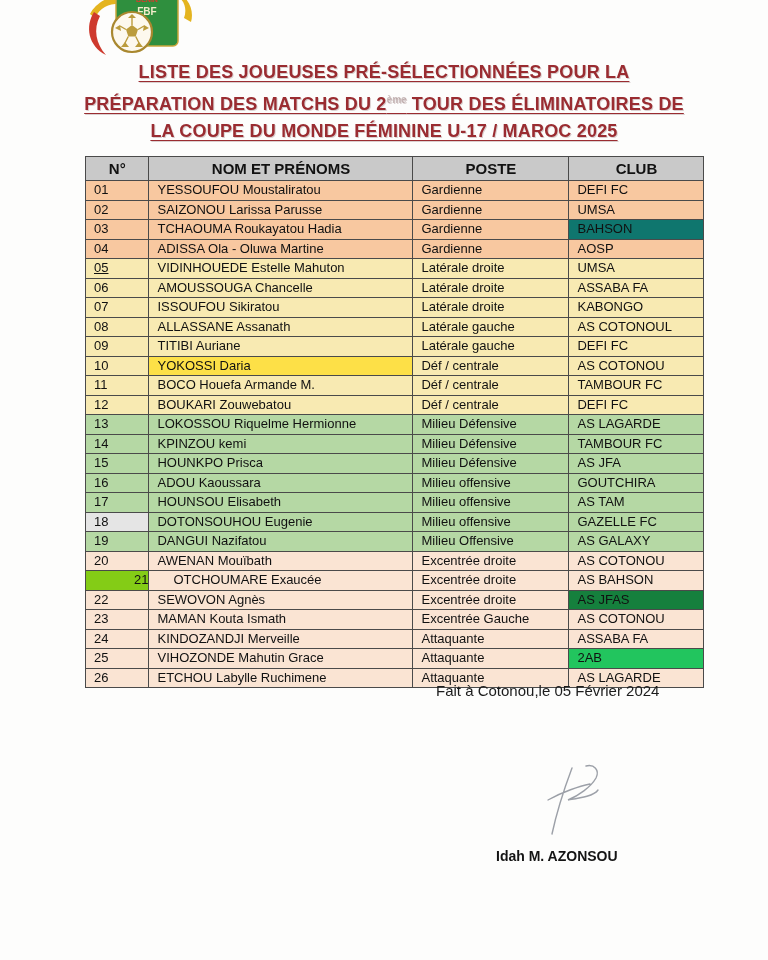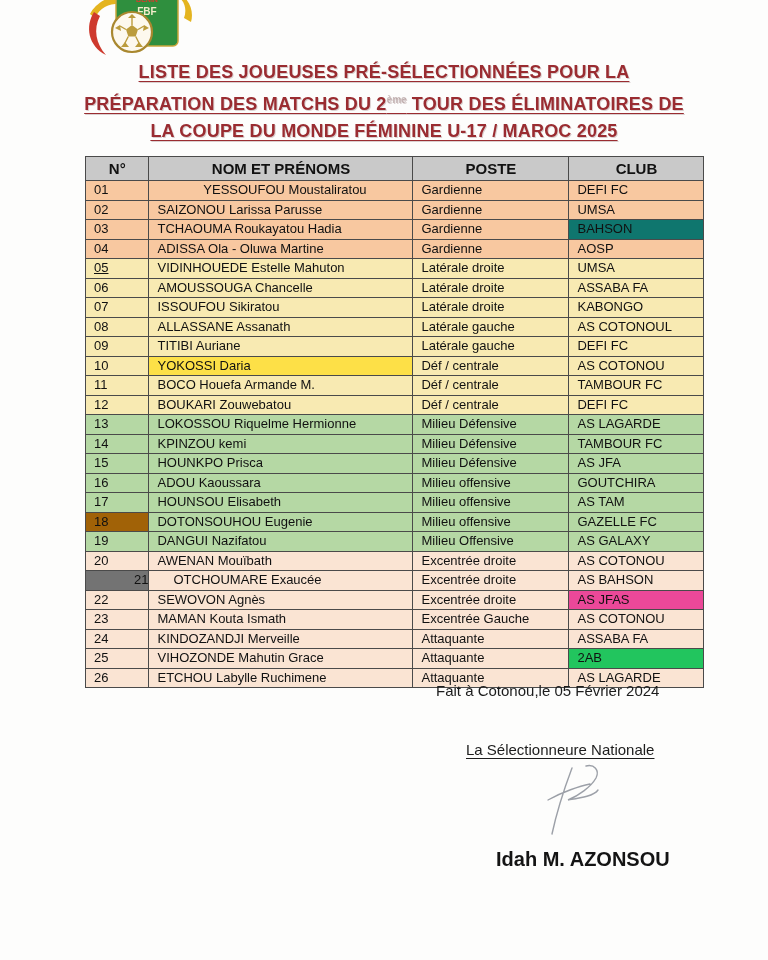--- a/index.html
+++ b/index.html
@@ -51,21 +51,21 @@
     text-align:center;padding:0;
   }
   td.c-num{text-align:center;padding:0;}
   col.w-num{width:33px;} col.w-name{width:264px;} col.w-poste{width:156px;} col.w-club{width:135px;}
 
   
   .date-line{position:absolute;top:682px;left:436px;font-size:15px;color:#1c1c1c;}
   .selector-line{position:absolute;top:741px;left:466px;font-size:15px;color:#1c1c1c;
     text-decoration:underline;text-underline-offset:3px;}
   .signature{position:absolute;top:762px;left:528px;width:90px;height:85px;}
-  .signatory{position:absolute;top:848px;left:496px;font-size:20px;font-weight:bold;color:#141414;}
+  .signatory{position:absolute;top:848px;left:496px;font-size:14px;font-weight:bold;color:#141414;}
 </style>
 </head>
 <body style="--c-title: #9a2c31; --c-header: #c9c9c9;">
 
 <div class="page">
 
   <svg class="logo" viewBox="0 0 118 70" aria-hidden="true">
 
     <path d="M6,22 C12,10 28,2 42,3 L38,12 C27,11 16,15 11,26 Z" fill="#e4b41f"></path>
 
@@ -109,21 +109,21 @@
         <tr>
           <th>N°</th>
           <th>NOM ET PRÉNOMS</th>
           <th>POSTE</th>
           <th>CLUB</th>
         </tr>
       </thead>
       <tbody>
           <tr>
             <td class="c-num" style="background: rgb(248, 200, 160);">01</td>
-            <td style="background: rgb(248, 200, 160); text-align: center;">YESSOUFOU Moustaliratou</td>
+            <td style="background: rgb(248, 200, 160);">YESSOUFOU Moustaliratou</td>
             <td style="background: rgb(248, 200, 160);">Gardienne</td>
             <td style="background: rgb(248, 200, 160);">DEFI FC</td>
           </tr>
           <tr>
             <td class="c-num" style="background: rgb(248, 200, 160);">02</td>
             <td style="background: rgb(248, 200, 160);">SAIZONOU Larissa Parusse</td>
             <td style="background: rgb(248, 200, 160);">Gardienne</td>
             <td style="background: rgb(248, 200, 160);">UMSA</td>
           </tr>
           <tr>
@@ -210,48 +210,48 @@
             <td style="background: rgb(181, 216, 164);">Milieu offensive</td>
             <td style="background: rgb(181, 216, 164);">GOUTCHIRA</td>
           </tr>
           <tr>
             <td class="c-num" style="background: rgb(181, 216, 164);">17</td>
             <td style="background: rgb(181, 216, 164);">HOUNSOU Elisabeth</td>
             <td style="background: rgb(181, 216, 164);">Milieu offensive</td>
             <td style="background: rgb(181, 216, 164);">AS TAM</td>
           </tr>
           <tr>
-            <td class="c-num" style="background: #a16207;">18</td>
+            <td class="c-num" style="background: #e5e5e5;">18</td>
             <td style="background: rgb(181, 216, 164);">DOTONSOUHOU Eugenie</td>
             <td style="background: rgb(181, 216, 164);">Milieu offensive</td>
             <td style="background: rgb(181, 216, 164);">GAZELLE FC</td>
           </tr>
           <tr>
             <td class="c-num" style="background: rgb(181, 216, 164);">19</td>
             <td style="background: rgb(181, 216, 164);">DANGUI Nazifatou</td>
             <td style="background: rgb(181, 216, 164);">Milieu Offensive</td>
             <td style="background: rgb(181, 216, 164);">AS GALAXY</td>
           </tr>
           <tr>
             <td class="c-num" style="background: rgb(250, 228, 211);">20</td>
             <td style="background: rgb(250, 228, 211);">AWENAN Mouïbath</td>
             <td style="background: rgb(250, 228, 211);">Excentrée droite</td>
             <td style="background: rgb(250, 228, 211);">AS COTONOU</td>
           </tr>
           <tr>
-            <td class="c-num" style="background: #737373; padding-left: 48px;">21</td>
+            <td class="c-num" style="background: #84cc16; padding-left: 48px;">21</td>
             <td style="background: rgb(250, 228, 211); padding-left: 24px;">OTCHOUMARE Exaucée</td>
             <td style="background: rgb(250, 228, 211);">Excentrée droite</td>
             <td style="background: rgb(250, 228, 211);">AS BAHSON</td>
           </tr>
           <tr>
             <td class="c-num" style="background: rgb(250, 228, 211);">22</td>
             <td style="background: rgb(250, 228, 211);">SEWOVON Agnès</td>
             <td style="background: rgb(250, 228, 211);">Excentrée droite</td>
-            <td style="background: #ec4899; margin-left: 28px;">AS JFAS</td>
+            <td style="background: #15803d; margin-left: 28px;">AS JFAS</td>
           </tr>
           <tr>
             <td class="c-num" style="background: rgb(250, 228, 211);">23</td>
             <td style="background: rgb(250, 228, 211);">MAMAN Kouta Ismath</td>
             <td style="background: rgb(250, 228, 211);">Excentrée Gauche</td>
             <td style="background: rgb(250, 228, 211);">AS COTONOU</td>
           </tr>
           <tr>
             <td class="c-num" style="background: rgb(250, 228, 211);">24</td>
             <td style="background: rgb(250, 228, 211);">KINDOZANDJI Merveille</td>
@@ -268,21 +268,20 @@
             <td class="c-num" style="background: rgb(250, 228, 211);">26</td>
             <td style="background: rgb(250, 228, 211);">ETCHOU Labylle Ruchimene</td>
             <td style="background: rgb(250, 228, 211);">Attaquante</td>
             <td style="background: rgb(250, 228, 211);">AS LAGARDE</td>
           </tr>
         </tbody>
     </table>
   </div>
 
   <div class="date-line">Fait à Cotonou,le 05 Février 2024</div>
-  <div class="selector-line">La Sélectionneure Nationale</div>
 
   <svg class="signature" viewBox="0 0 90 85" aria-hidden="true">
     <path d="M44,6 C38,22 30,44 24,72 M20,38 C34,30 52,24 62,22 M58,4 C66,2 72,8 68,16 C63,25 50,34 40,38 C52,36 66,34 70,28" fill="none" stroke="#8b8f99" stroke-width="1.4" stroke-linecap="round" opacity=".85"></path>
   </svg>
 
   <div class="signatory">Idah M. AZONSOU</div>
 
 </div>
 
 </body></html>

